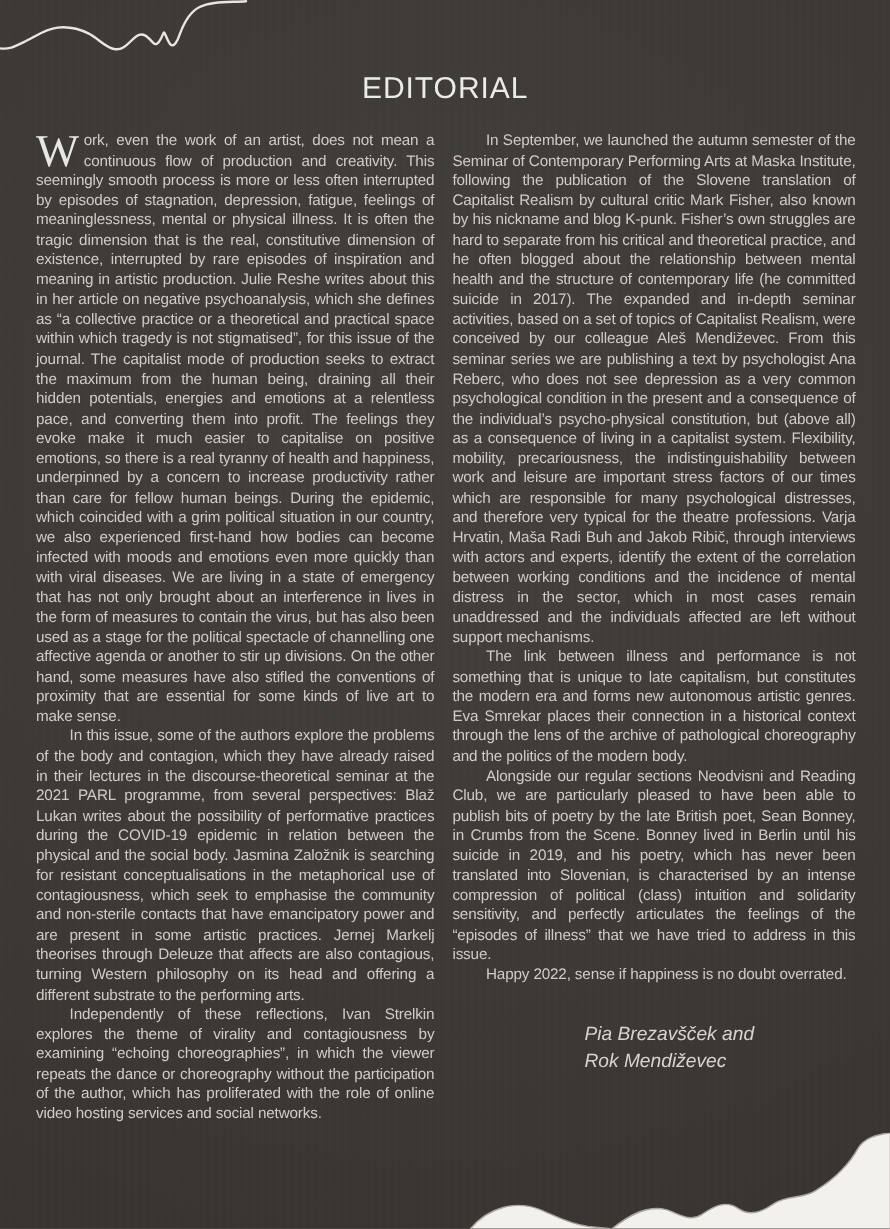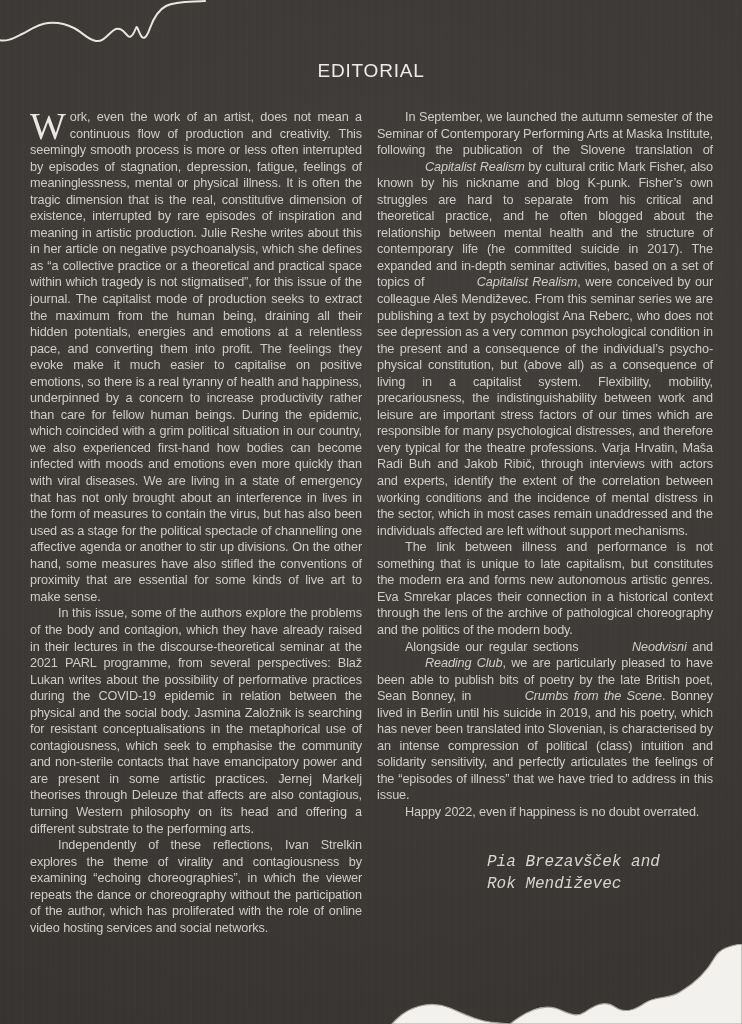--- a/index.html
+++ b/index.html
@@ -16,44 +16,44 @@
   }
   .grain{
     position:absolute;inset:0;pointer-events:none;
     background:repeating-linear-gradient(90deg,
       rgba(255,255,255,0.012) 0 3px, rgba(0,0,0,0.012) 3px 7px);
     mix-blend-mode:overlay;
   }
   .title{
     position:absolute;top:60px;left:0;width:742px;
     text-align:center;
-    font-size:19px;letter-spacing:0.8px;
+    font-size:25px;letter-spacing:0.8px;
     color:#ecebe7;font-weight:400;
   }
   .col{
     position:absolute;top:109px;
     color:#d0ccc5;
     font-size:12.7px;line-height:16.55px;letter-spacing:-0.12px;
     text-align:justify;
   }
   .col-left{left:30px;width:332px;}
   .col-right{left:377px;width:336px;}
   .para{margin:0;}
   .para.indent{text-indent:28px;}
   .dropcap{
     float:left;
     font-family:"Liberation Serif",serif;
     font-size:38px;line-height:30px;
     padding:2px 4px 0 0;
     color:#e9e7e2;
   }
-  .it{font-style:italic;margin-left:48px;}
+  .it{}
   .signature{
     position:absolute;left:487px;top:852px;
-    font-family:Liberation Mono, monospace;font-style:italic;
+    font-family:Liberation Sans, sans-serif;font-style:italic;
     font-size:16px;line-height:21.5px;
     color:#d8d5cf;
   }
   .tear-top,.tear-bottom{position:absolute;pointer-events:none;}
   .tear-top{top:0;left:0;}
   .tear-bottom{bottom:0;right:0;}
 </style>
 </head>
 <body>
 
@@ -71,21 +71,21 @@
 
   <div class="col col-left">
       <p class="para"><span class="dropcap">W</span><span>ork, even the work of an artist, does not mean a continuous flow of production and creativity. This seemingly smooth process is more or less often interrupted by episodes of stagnation, depression, fatigue, feelings of meaninglessness, mental or physical illness. It is often the tragic dimension that is the real, constitutive dimension of existence, interrupted by rare episodes of inspiration and meaning in artistic production. Julie Reshe writes about this in her article on negative psychoanalysis, which she defines as “a collective practice or a theoretical and practical space within which tragedy is not stigmatised”, for this issue of the journal. The capitalist mode of production seeks to extract the maximum from the human being, draining all their hidden potentials, energies and emotions at a relentless pace, and converting them into profit. The feelings they evoke make it much easier to capitalise on positive emotions, so there is a real tyranny of health and happiness, underpinned by a concern to increase productivity rather than care for fellow human beings. During the epidemic, which coincided with a grim political situation in our country, we also experienced first-hand how bodies can become infected with moods and emotions even more quickly than with viral diseases. We are living in a state of emergency that has not only brought about an interference in lives in the form of measures to contain the virus, but has also been used as a stage for the political spectacle of channelling one affective agenda or another to stir up divisions. On the other hand, some measures have also stifled the conventions of proximity that are essential for some kinds of live art to make sense.</span></p>
       <p class="para indent"><span>In this issue, some of the authors explore the problems of the body and contagion, which they have already raised in their lectures in the discourse-theoretical seminar at the 2021 PARL programme, from several perspectives: Blaž Lukan writes about the possibility of performative practices during the COVID-19 epidemic in relation between the physical and the social body. Jasmina Založnik is searching for resistant conceptualisations in the metaphorical use of contagiousness, which seek to emphasise the community and non-sterile contacts that have emancipatory power and are present in some artistic practices. Jernej Markelj theorises through Deleuze that affects are also contagious, turning Western philosophy on its head and offering a different substrate to the performing arts.</span></p>
       <p class="para indent"><span>Independently of these reflections, Ivan Strelkin explores the theme of virality and contagiousness by examining “echoing choreographies”, in which the viewer repeats the dance or choreography without the participation of the author, which has proliferated with the role of online video hosting services and social networks.</span></p>
     </div>
   <div class="col col-right">
       <p class="para indent"><span>In September, we launched the autumn semester of the Seminar of Contemporary Performing Arts at Maska Institute, following the publication of the Slovene translation of </span><span class="it">Capitalist Realism</span><span> by cultural critic Mark Fisher, also known by his nickname and blog K-punk. Fisher’s own struggles are hard to separate from his critical and theoretical practice, and he often blogged about the relationship between mental health and the structure of contemporary life (he committed suicide in 2017). The expanded and in-depth seminar activities, based on a set of topics of </span><span class="it">Capitalist Realism</span><span>, were conceived by our colleague Aleš Mendiževec. From this seminar series we are publishing a text by psychologist Ana Reberc, who does not see depression as a very common psychological condition in the present and a consequence of the individual’s psycho-physical constitution, but (above all) as a consequence of living in a capitalist system. Flexibility, mobility, precariousness, the indistinguishability between work and leisure are important stress factors of our times which are responsible for many psychological distresses, and therefore very typical for the theatre professions. Varja Hrvatin, Maša Radi Buh and Jakob Ribič, through interviews with actors and experts, identify the extent of the correlation between working conditions and the incidence of mental distress in the sector, which in most cases remain unaddressed and the individuals affected are left without support mechanisms.</span></p>
       <p class="para indent"><span>The link between illness and performance is not something that is unique to late capitalism, but constitutes the modern era and forms new autonomous artistic genres. Eva Smrekar places their connection in a historical context through the lens of the archive of pathological choreography and the politics of the modern body.</span></p>
       <p class="para indent"><span>Alongside our regular sections </span><span class="it">Neodvisni</span><span> and </span><span class="it">Reading Club</span><span>, we are particularly pleased to have been able to publish bits of poetry by the late British poet, Sean Bonney, in </span><span class="it">Crumbs from the Scene</span><span>. Bonney lived in Berlin until his suicide in 2019, and his poetry, which has never been translated into Slovenian, is characterised by an intense compression of political (class) intuition and solidarity sensitivity, and perfectly articulates the feelings of the “episodes of illness” that we have tried to address in this issue.</span></p>
-      <p class="para indent"><span>Happy 2022, even if happiness is no doubt overrated.</span></p>
+      <p class="para indent"><span>Happy 2022, sense if happiness is no doubt overrated.</span></p>
     </div>
 
   <div class="signature">
     <div>Pia Brezavšček and</div>
     <div>Rok Mendiževec</div>
   </div>
 
   <svg class="tear-bottom" width="360" height="80" viewBox="0 0 360 80">
     <path d="M 10,80 C 25,62 48,56 68,64 C 80,69 92,76 108,78 L 128,80
              C 143,68 158,60 173,64 C 183,67 193,75 203,68

